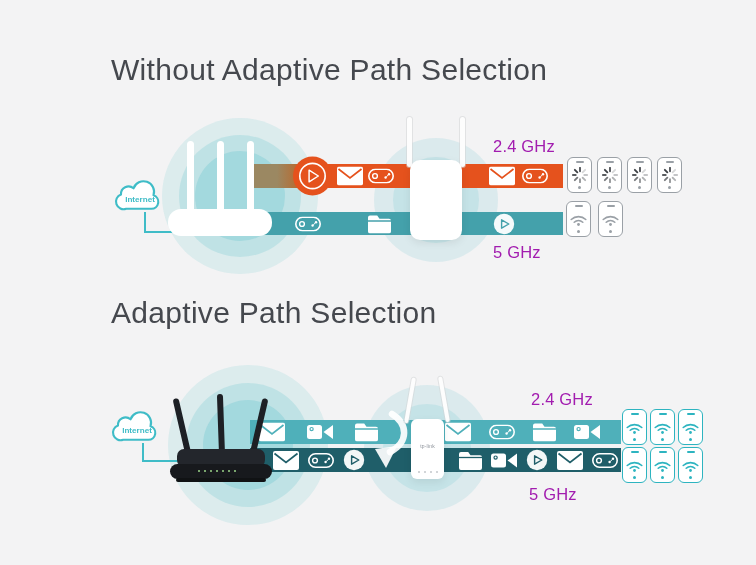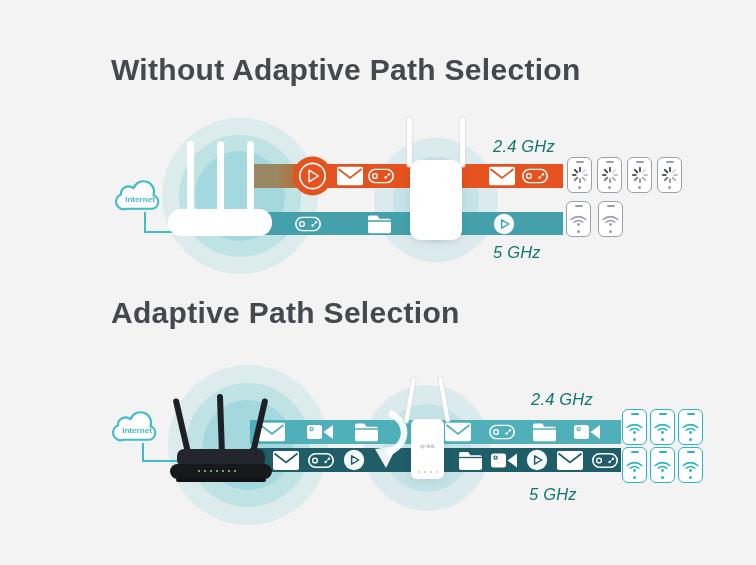--- a/index.html
+++ b/index.html
@@ -1,35 +1,35 @@
 <!DOCTYPE html>
 <html><head>
 <meta charset="utf-8">
 <style>
   html,body{margin:0;padding:0;background:#fff;}
   .stage{position:relative;width:756px;height:565px;background:#f3f3f4;overflow:hidden;
          font-family:"Liberation Sans",sans-serif;}
   .stage *{box-sizing:border-box;}
   section{position:absolute;inset:0;}
-  .title{position:absolute;margin:0;font-size:30px;font-weight:700;color:#45484e;letter-spacing:.3px;white-space:nowrap;}
+  .title{position:absolute;margin:0;font-size:30px;font-weight:400;color:#45484e;letter-spacing:.3px;white-space:nowrap;}
   .circle{position:absolute;border-radius:50%;}
   .conn{position:absolute;background:#3fbcc7;}
   .cloud{position:absolute;width:52px;height:38px;overflow:visible;}
   .band{position:absolute;}
   .igroup{position:absolute;top:50%;transform:translateY(-50%);display:flex;align-items:center;}
   .icon{display:block;flex-shrink:0;}
   .ic-mail{width:26px;height:19px}
   .ic-controller{width:26px;height:15px}
   .ic-folder{width:23px;height:19px}
   .ic-camera{width:26px;height:17px}
   .ic-play{width:22px;height:22px}
   .ic-bigplay{width:39px;height:39px;background:#e5521d;border-radius:50%;}
   .ic-wifi{width:17px;height:14px}
   .ic-spinner{width:16px;height:16px}
-  .ghz{position:absolute;font-size:16.5px;color:#0f766e;letter-spacing:.2px;white-space:nowrap;font-style:italic;}
+  .ghz{position:absolute;font-size:16.5px;color:#a21caf;letter-spacing:.2px;white-space:nowrap;}
   .phones{position:absolute;display:flex;}
   .phone{width:25px;height:36px;background:#fff;border:1.6px solid var(--pc);border-radius:6px;
          display:flex;flex-direction:column;align-items:center;justify-content:space-between;
          padding:3px 0;color:var(--pc);flex-shrink:0;}
   .ph-dash{width:8px;height:2px;border-radius:1px;background:var(--pc);}
   .ph-dot{width:3px;height:3px;border-radius:50%;background:var(--pc);}
   
   .antW{position:absolute;width:7px;height:72px;background:#fff;border-radius:4px 4px 0 0;}
   .router1-body{position:absolute;left:168px;top:209px;width:104px;height:27px;background:#fff;border-radius:13px;}
   

